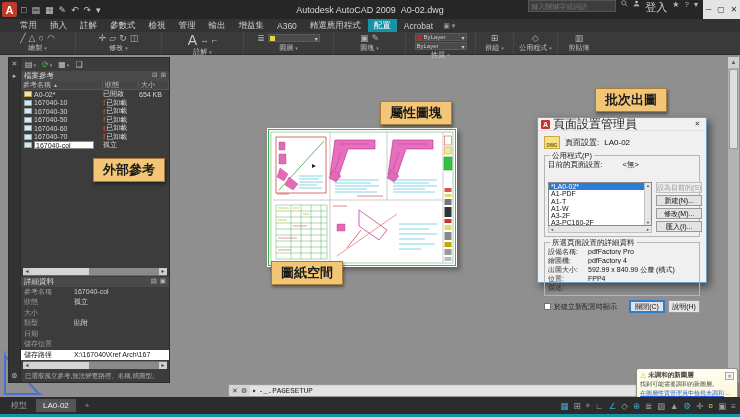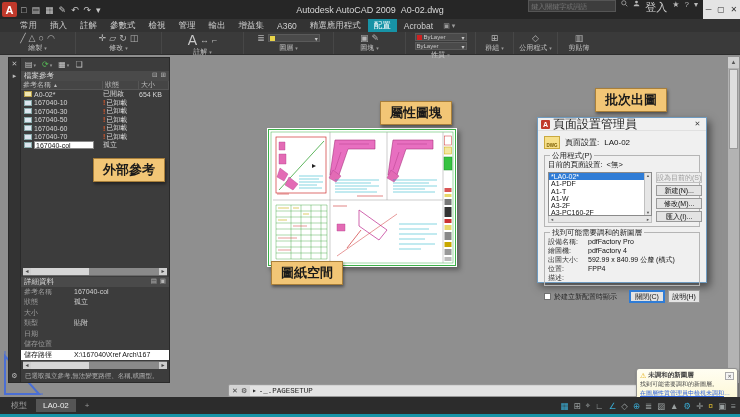--- a/index.html
+++ b/index.html
@@ -91,21 +91,21 @@
   .dialog{left:537px;top:117px;width:170px;height:166px;background:#f0f0f0;border:1px solid #6f9bc0;box-shadow:3px 4px 8px rgba(0,0,0,.5);z-index:20;color:#111;font-size:8px}
   .dtitle{height:13px;display:flex;align-items:center;padding:0 3px;gap:3px;background:#f0f0f0;border-bottom:1px solid #e0e0e0}
   .dlogo{width:9px;height:9px;background:#c0392b;color:#fff;font-size:7px;font-weight:bold;display:flex;align-items:center;justify-content:center;border-radius:1px}
   .dtitle .t{flex:1;font-size:12px;color:#222}
   .dclose{width:11px;height:10px;text-align:center;line-height:10px;font-size:7px;color:#444}
   .dbody{padding:3px 6px;position:relative}
   .drow1{display:flex;align-items:center;gap:5px;height:16px}
   .dwgicon{width:16px;height:13px;background:#f7e08a;border:1px solid #caa93f;font-size:4.5px;color:#7a5c00;display:flex;align-items:flex-end;justify-content:center;font-weight:bold}
   .gbox{border:1px solid #b5b5b5;position:relative;margin-top:5px;padding:4px 3px 3px 3px}
   .gleg{position:absolute;top:-5px;left:5px;background:#f0f0f0;padding:0 2px;font-size:7.5px;color:#222}
-  .cur-setup{display:flex;gap:4px;font-size:7.5px;margin-bottom:2px}
+  .cur-setup{display:flex;gap:20px;font-size:7.5px;margin-bottom:12px}
   .listzone{display:flex;gap:4px}
   .lbwrap{width:104px}
   .listbox{width:104px;height:44px;background:#fff;border:1px solid #8a8a8a;position:relative;overflow:hidden}
   .li{height:7.3px;line-height:7.3px;font-size:7px;padding:0 2px;color:#111;white-space:nowrap}
   .li.sel{background:#2f7cd6;color:#fff}
   .lvs{position:absolute;right:0;top:0;width:7px;height:100%;background:#e6e6e6;border-left:1px solid #c0c0c0;font-size:4px;color:#555;display:flex;flex-direction:column;justify-content:space-between;align-items:center}
   .lhs{width:104px;height:7px;background:#e6e6e6;border:1px solid #c0c0c0;border-top:none;display:flex;justify-content:space-between;align-items:center;font-size:4px;color:#555;padding:0 1px}
   .btncol{display:flex;flex-direction:column;gap:2px;flex:1}
   .wbtn{height:11px;background:#e3e3e3;border:1px solid #9a9a9a;font-size:7px;color:#111;display:flex;align-items:center;justify-content:center;white-space:nowrap;overflow:hidden}
   .wbtn.disabled{color:#9e9e9e;background:#ececec;border-color:#c0c0c0}
@@ -610,21 +610,21 @@
         </div>
         <div class="btncol">
           <div class="wbtn disabled">設為目前的(S)</div>
           <div class="wbtn">新建(N)...</div>
           <div class="wbtn">修改(M)...</div>
           <div class="wbtn">匯入(I)...</div>
         </div>
       </div>
     </div>
     <div class="gbox dets">
-      <span class="gleg">找到可能需要調和的新圖層</span>
+      <span class="gleg">所選頁面設置的詳細資料</span>
       <div class="dr">
           <span class="l">設備名稱:</span>
           <span class="v">pdfFactory Pro</span>
         </div>
       <div class="dr">
           <span class="l">繪圖機:</span>
           <span class="v">pdfFactory 4</span>
         </div>
       <div class="dr">
           <span class="l">出圖大小:</span>

